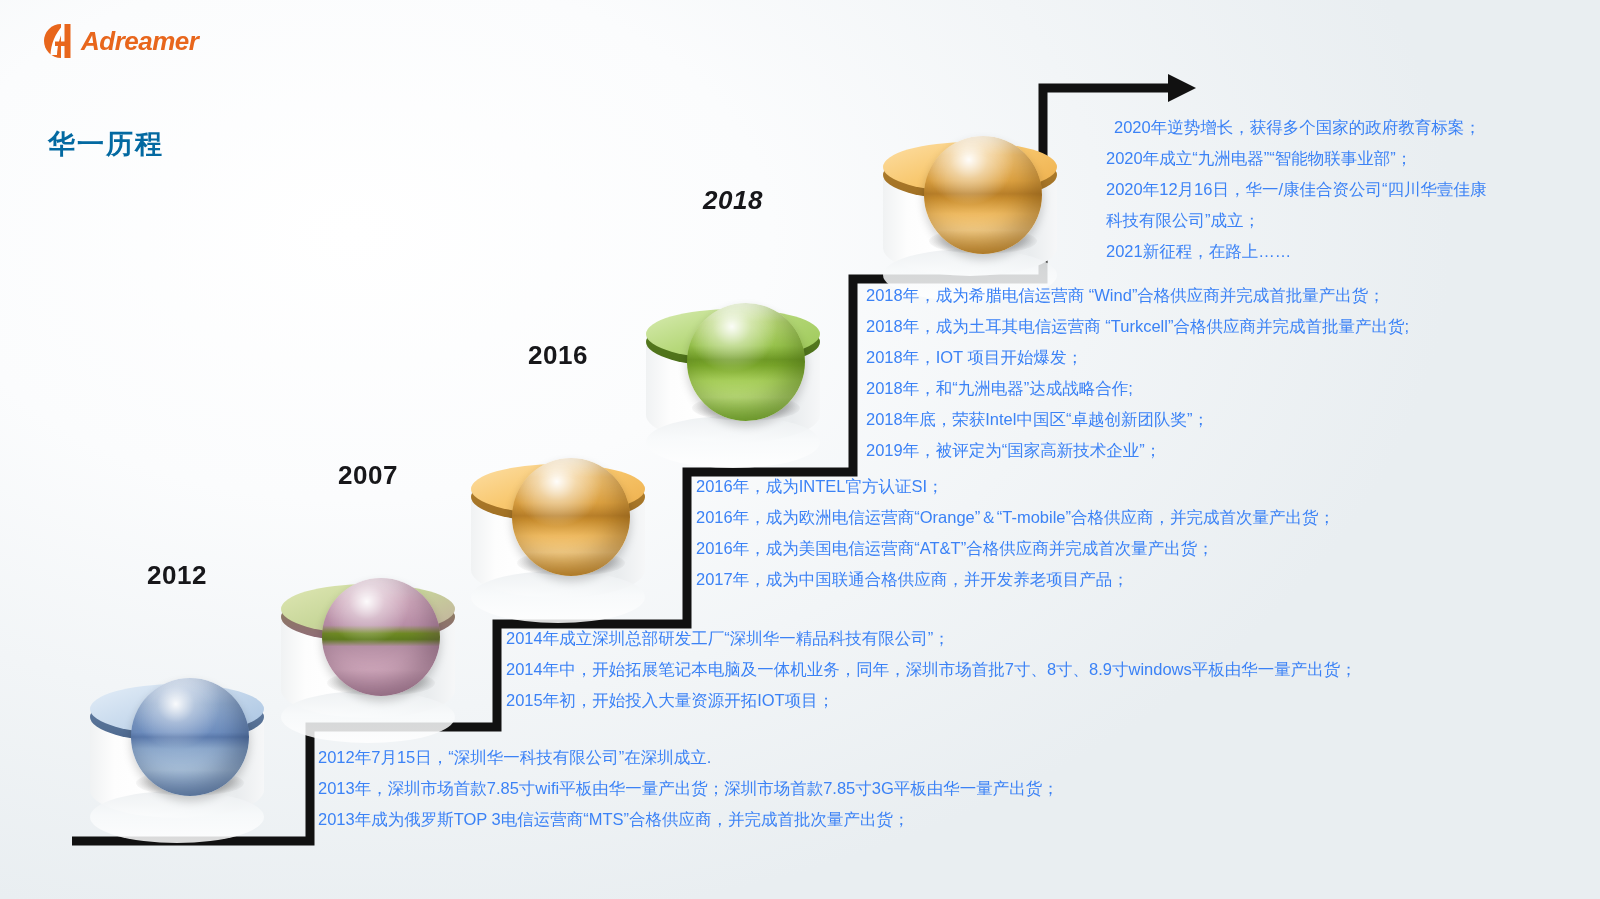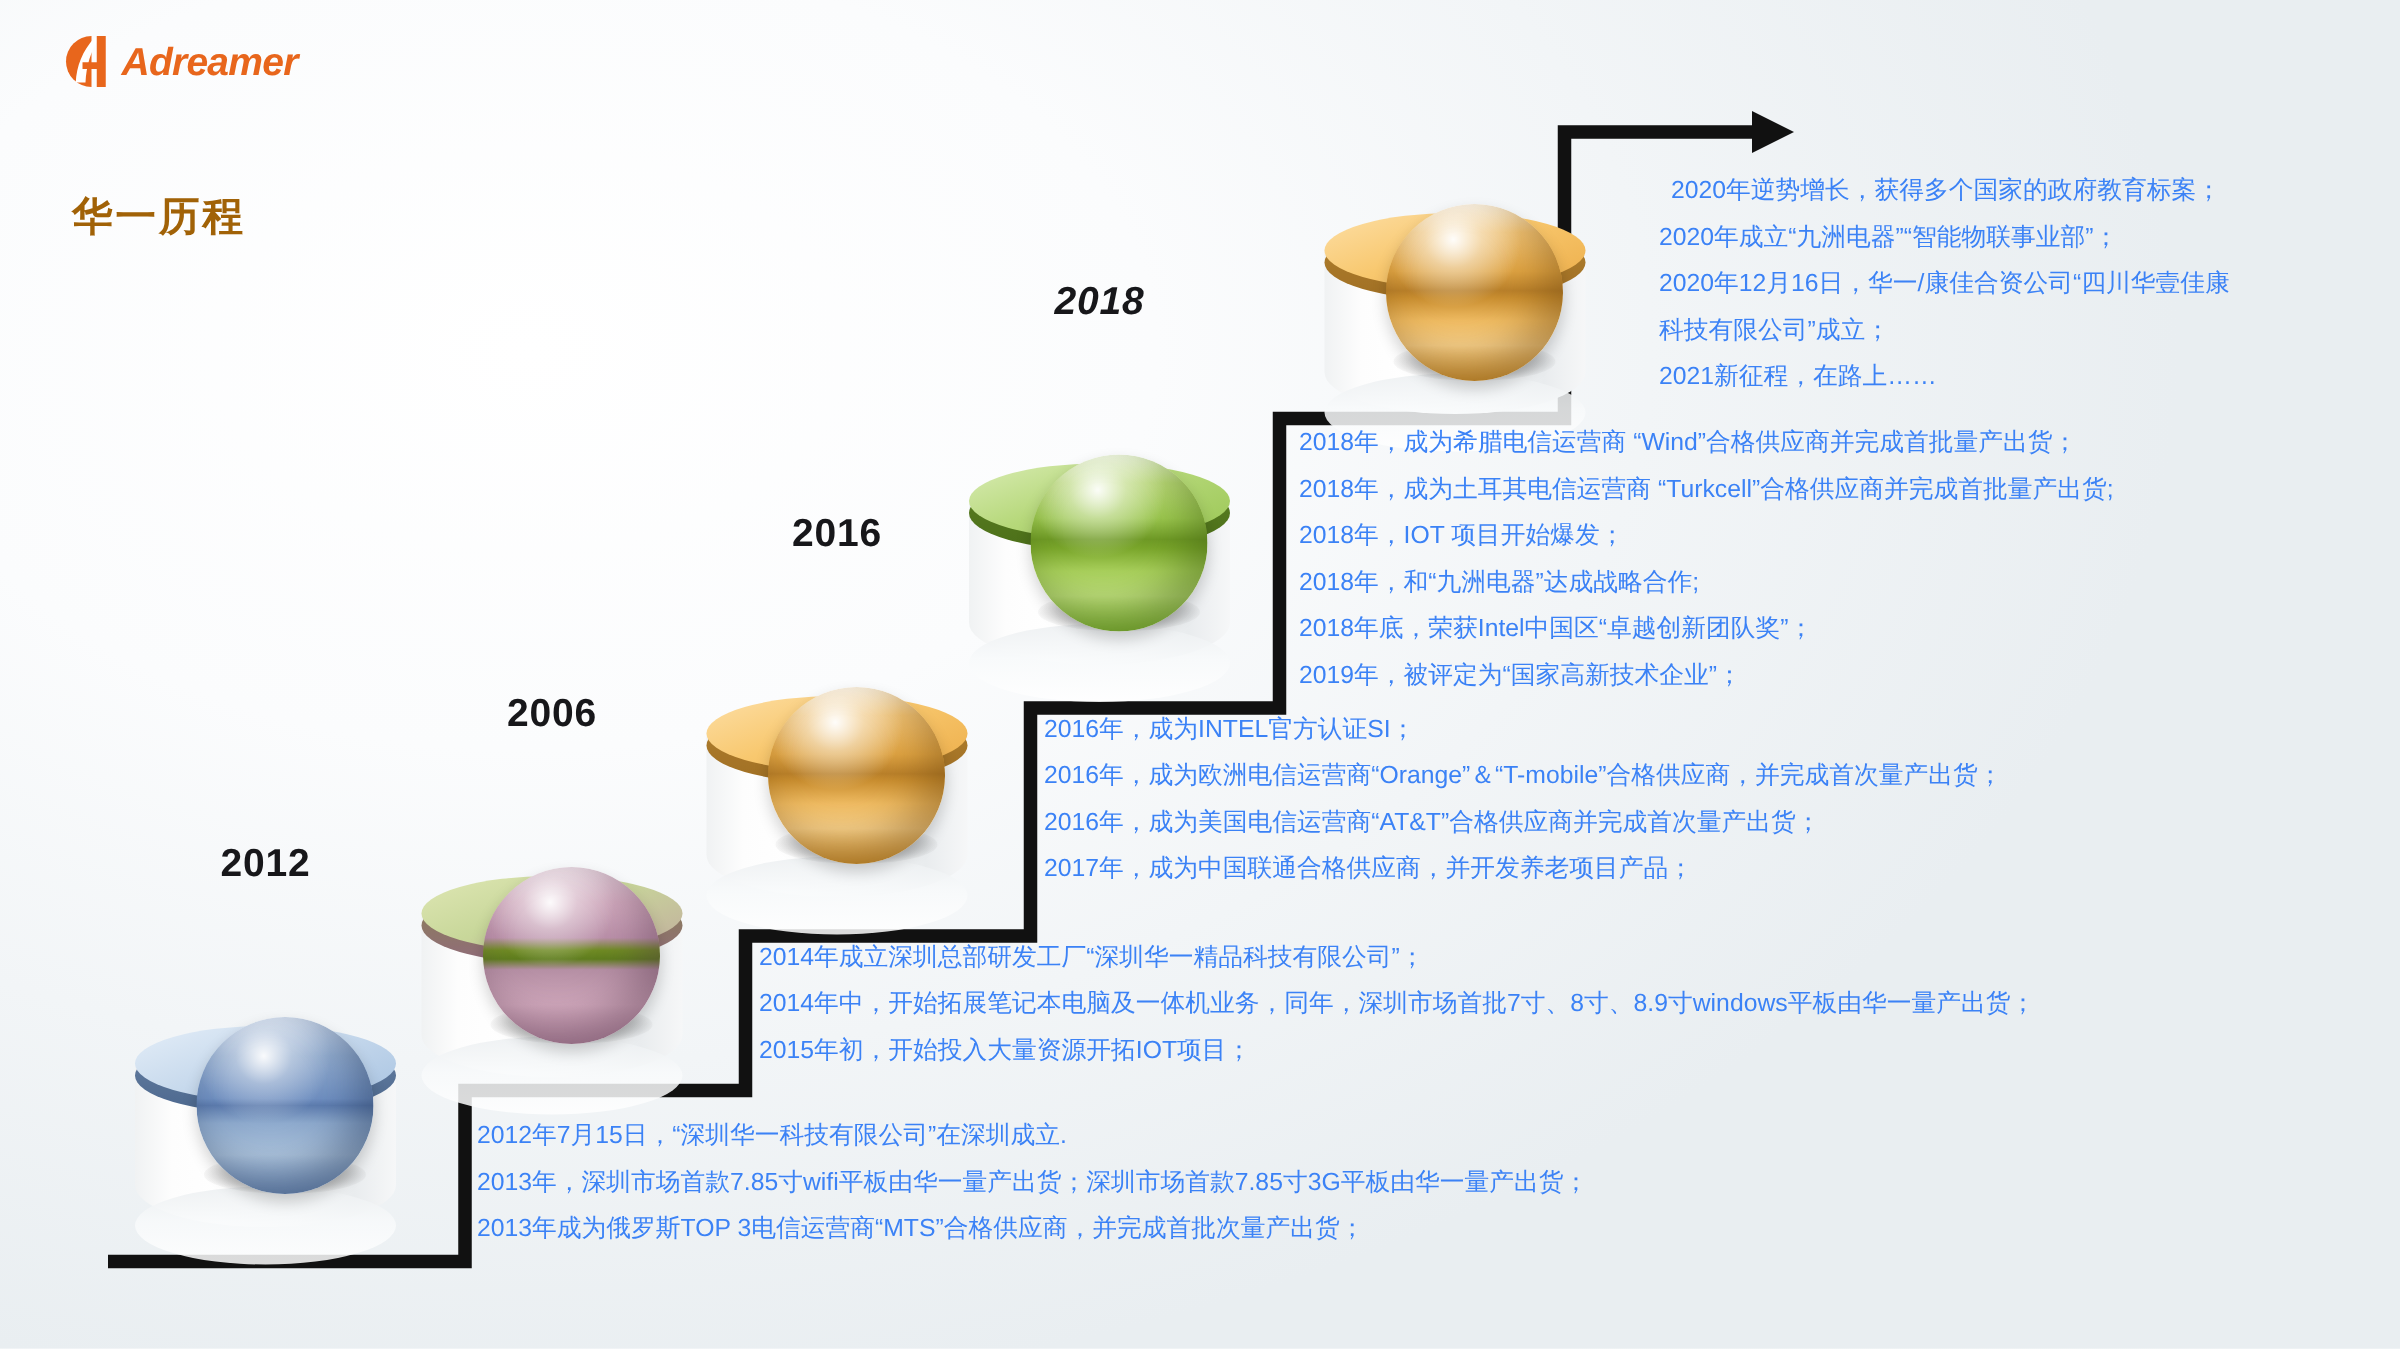--- a/index.html
+++ b/index.html
@@ -16,21 +16,21 @@
   .logo{position:absolute;left:42px;top:22px;display:flex;align-items:center;}
   .logo-mark{position:relative;width:38px;height:38px;margin-right:1px;}
   .logo-text{
     font-size:26px;font-weight:bold;font-style:italic;color:#e8661c;
     letter-spacing:-0.5px;line-height:1;font-family:"Liberation Sans",sans-serif;
   }
 
   
   .section-title{
     position:absolute;left:48px;top:126px;
-    font-size:27px;font-weight:bold;color:#a16207;
+    font-size:27px;font-weight:bold;color:#0369a1;
     letter-spacing:2px;
     font-family:"Liberation Sans","DejaVu Sans",sans-serif;
   }
 
   
   .stair-svg{position:absolute;left:0;top:0;width:1600px;height:899px;pointer-events:none;}
 
   
   .step{position:absolute;width:230px;height:300px;}
   .year{
@@ -104,21 +104,21 @@
     <div class="disc" style="background:linear-gradient(160deg,#e4eef8 0%,#cbdcee 40%,#a9c4e2 100%);"></div>
     <div class="sphere-shadow"></div>
     <div class="sphere" style="background:
            radial-gradient(circle at 38% 22%, rgba(255,255,255,.95) 0%, rgba(255,255,255,.35) 16%, rgba(255,255,255,0) 38%),
            linear-gradient(180deg,#cfdcee 0%,#90aacd 22%,#6f8fc0 46%,#5d7cae 50%,#8eaacd 60%,#adc4dd 78%,#7e9cc5 100%);
            box-shadow:inset -10px -12px 26px rgba(30,50,85,.45), 0 5px 10px rgba(0,0,0,.18);"></div>
   </div>
 </div>
 
 <div class="step" style="left:253px;top:460px;">
-  <div class="year">2006</div>
+  <div class="year">2007</div>
   <div class="podium">
     <div class="cyl-body"></div>
     <div class="cyl-bottom"></div>
     <div class="disc-side" style="background:linear-gradient(180deg,#a8a062 0%,#b08396 100%);"></div>
     <div class="disc" style="background:linear-gradient(160deg,#dfe7b4 0%,#c8d79a 45%,#c2ae9e 100%);"></div>
     <div class="sphere-shadow"></div>
     <div class="sphere" style="background:
            radial-gradient(circle at 38% 20%, rgba(255,255,255,.95) 0%, rgba(255,255,255,.38) 15%, rgba(255,255,255,0) 36%),
            linear-gradient(180deg,#e4d2dc 0%,#cfa8bc 20%,#b98fa8 40%,#6f8a24 47%,#5f7d1e 52%,#b58fa4 58%,#d1a9bd 78%,#b98ea6 100%);
            box-shadow:inset -10px -12px 26px rgba(80,50,70,.40), 0 5px 10px rgba(0,0,0,.18);"></div>

